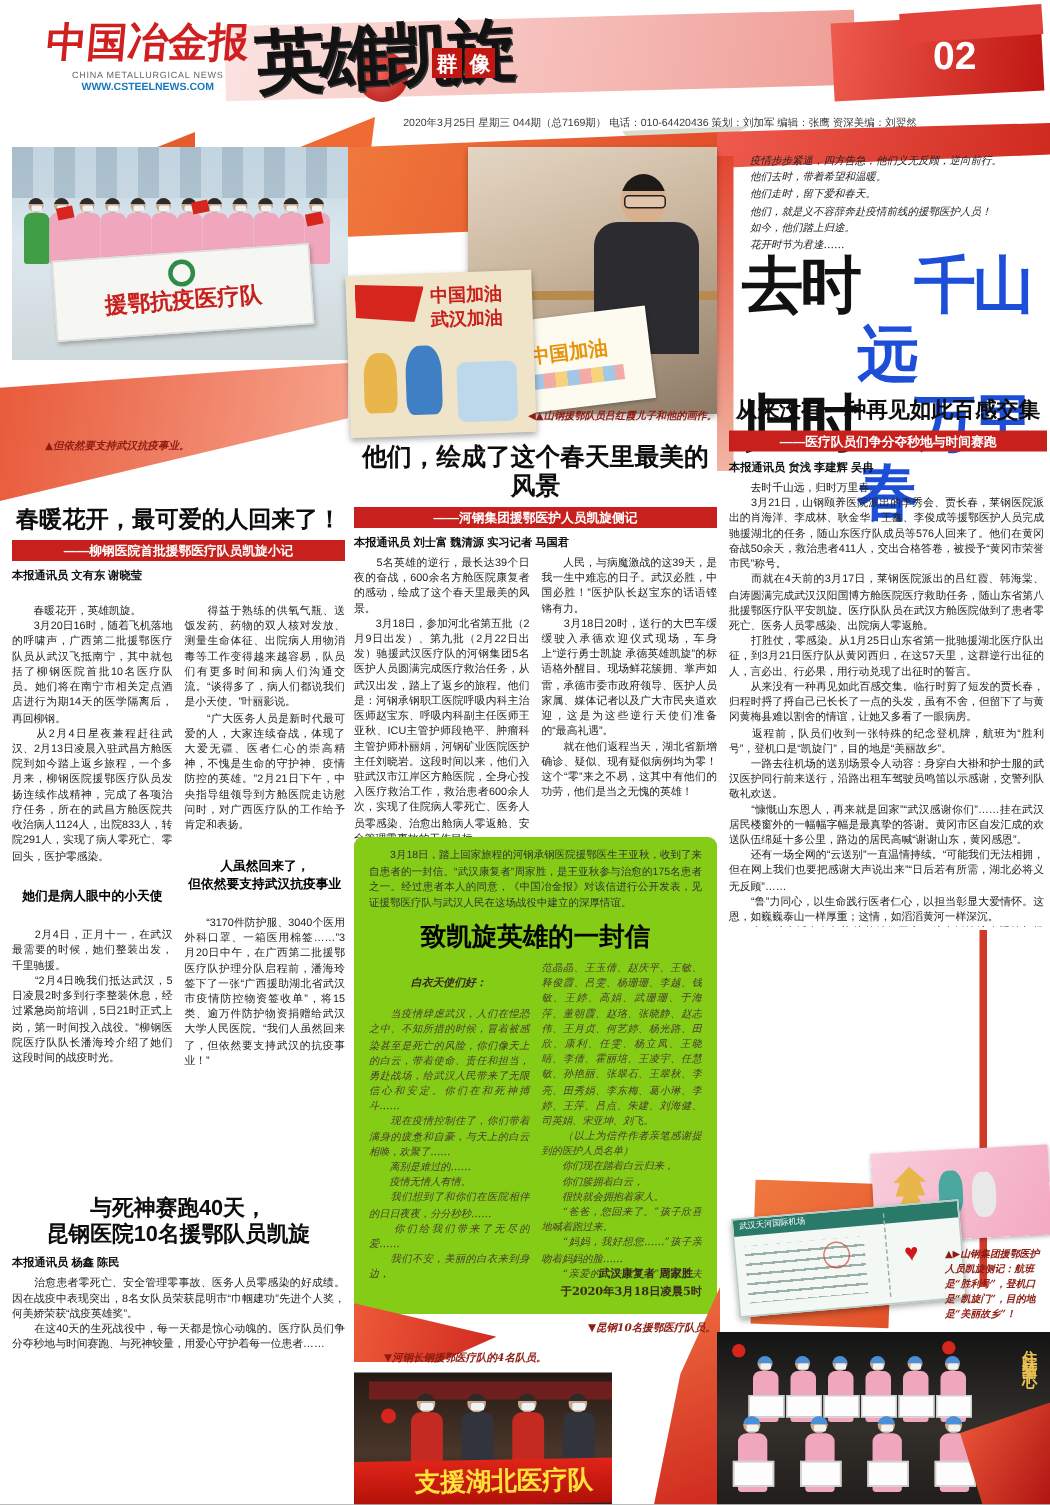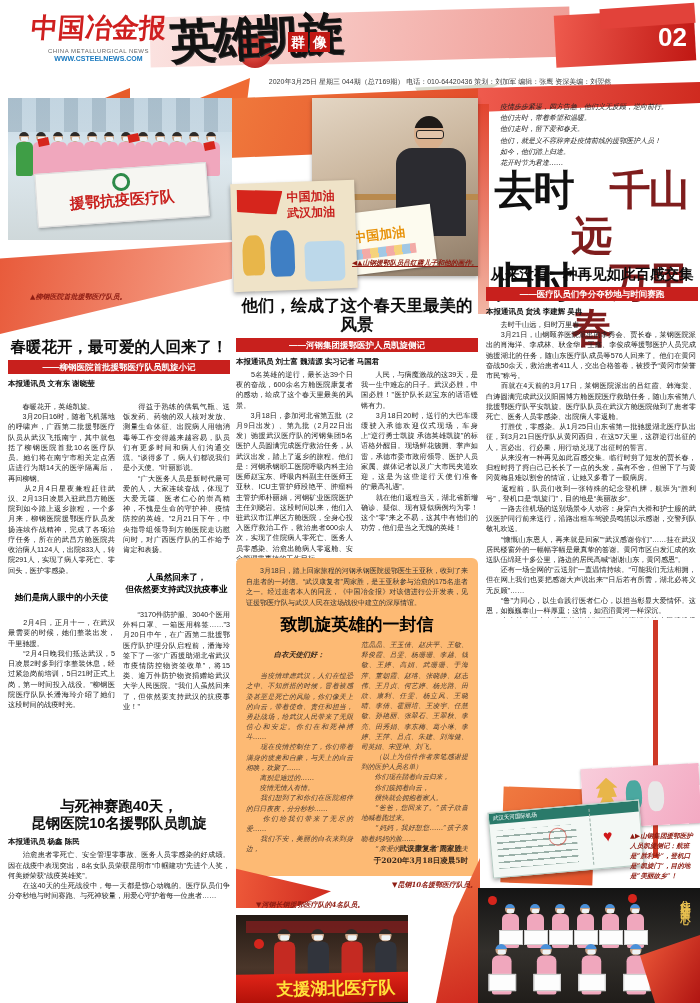--- a/index.html
+++ b/index.html
@@ -8,42 +8,42 @@
   .abs{position:absolute;}
   .pre{white-space:pre-line;}
   
   .masthead-cn{font-family:"DejaVu Serif",serif;font-size:27px;font-weight:900;color:#cf1f1f;transform:skewX(-5deg);}
   .masthead-en{font-size:6px;color:#666;letter-spacing:.5px;margin-top:2px;}
   .masthead-url{font-size:7px;color:#1878be;font-weight:bold;margin-top:1px;}
   .big-title{font-size:46px;font-weight:900;color:#121212;transform:rotate(-3deg);letter-spacing:-3px;
              font-family:"DejaVu Serif",serif;text-shadow:1px 1px 0 #333;}
   .badge-sq{display:inline-block;width:20px;height:20px;background:#c01713;color:#fff;font-size:14px;
             font-weight:bold;text-align:center;line-height:20px;margin-left:2px;}
-  .pageno{font-size:26px;font-weight:bold;color:#fff;margin-left:36px;}
+  .pageno{font-size:26px;font-weight:bold;color:#fff;}
   .dateline{font-size:7px;color:#3a3a3a;text-align:center;}
   
   .hl{font-weight:900;color:#0d0d0d;text-align:center;line-height:1.15;}
   .bar{background:#c8201d;color:#fff;text-align:center;font-weight:bold;font-size:8.5px;height:14px;line-height:14px;}
   .byline{font-weight:bold;font-size:7.5px;color:#111;}
   .cols{display:flex;gap:8px;overflow:hidden;}
   .col{flex:1;font-size:7.2px;line-height:1.42;text-align:justify;color:#222;white-space:pre-line;}
   .subh{font-weight:900;text-align:center;font-size:8.5px;margin:5px 0;white-space:pre-line;color:#000;}
   .photocap{color:#8e1c12;font-family:"DejaVu Serif",serif;font-style:italic;font-weight:bold;
             font-size:7px;line-height:1.5;}
   
-  .letterbox{background:#fdba74;border-radius:6px;padding:8px 10px;box-sizing:border-box;}
+  .letterbox{background:#84cc16;border-radius:6px;padding:8px 10px;box-sizing:border-box;}
   .letter-intro{font-size:7px;line-height:1.5;color:#333;text-align:justify;white-space:pre-line;}
   .letter-title{font-size:17px;font-weight:900;color:#000;text-align:center;margin:5px 0 4px 0;}
   .letter-col{flex:1;font-family:"DejaVu Serif",serif;font-style:italic;font-size:6.8px;line-height:1.5;
               color:#4a3b30;white-space:pre-line;text-align:justify;}
   .letter-salut{font-weight:bold;font-style:italic;font-family:"DejaVu Serif",serif;font-size:7.2px;color:#3a2a1e;margin-left:28px;}
   .letter-sign{font-family:"DejaVu Serif",serif;font-weight:bold;font-size:7.5px;color:#3a2a1e;text-align:right;}
   
   .bighl{font-weight:900;letter-spacing:-2px;font-size:41px;line-height:1.12;}
-  .bighl .blk{color:#111;} .bighl .red{color:#7f1d1d;margin-left:37px;}
+  .bighl .blk{color:#111;} .bighl .red{color:#1d4ed8;margin-left:37px;}
   .poem{font-family:"DejaVu Serif",serif;font-style:italic;font-size:7px;line-height:1.6;color:#222;}
   
   .photo{overflow:hidden;}
   .person{position:relative;width:17px;height:52px;flex:0 0 auto;}
   .person .head{position:absolute;top:0;left:3px;width:10px;height:10px;border-radius:50%;
                 background:linear-gradient(#2e2a28 38%,#caa68a 38%);}
   .person .mask{position:absolute;top:5px;left:4.5px;width:7px;height:4px;background:#eef3f6;border-radius:1px;}
   .person .body{position:absolute;top:10px;left:0;width:17px;height:34px;border-radius:5px 5px 2px 2px;background:#f0a7bd;}
   .person.green .body{background:#3f9e46;}
   .person.dark .body{background:#31343c;}
@@ -151,21 +151,21 @@
     <span class="flag" style="left:30px;top:40px;"></span>
     <span class="flag" style="left:120px;top:36px;"></span>
     <span class="flag" style="left:196px;top:44px;"></span>
     <div class="abs" style="left:28px;top:70px;width:170px;height:52px;background:#f6f6f2;border:1px solid #ddd;transform:rotate(-4deg);box-shadow:1px 2px 3px rgba(0,0,0,.25);text-align:center;">
       <div style="margin:4px auto 0;width:12px;height:12px;border-radius:50%;border:3px solid #2e8b4a;"></div>
       <div style="font-size:15px;font-weight:900;color:#c8201d;font-family:'DejaVu Serif',serif;">援鄂抗疫医疗队</div>
     </div>
   </div>
 
   <div class="abs" style="left:0;top:242px;width:232px;height:92px;background:linear-gradient(100deg,#e85a3a,#f7a58e);clip-path:polygon(0 18%,100% 0,100% 40%,0 100%);"></div>
-  <div class="abs photocap" style="left:30px;top:292px;width:190px;">▲柳钢医院首批援鄂医疗队员。</div>
+  <div class="abs photocap" style="left:30px;top:292px;width:190px;">▲但依然要支持武汉抗疫事业。</div>
 
   <div class="abs" style="left:8px;top:338px;width:222px;">
     <div class="hl" style="font-size:15.5px;">春暖花开，最可爱的人回来了！</div>
     <div class="bar" style="margin-top:4px;">——柳钢医院首批援鄂医疗队员凯旋小记</div>
     <div class="byline" style="margin:5px 0 3px 0;">本报通讯员 文有东 谢晓莹</div>
     <div class="cols" style="height:392px;">
       <div class="col">
         <div class="pre">　　春暖花开，英雄凯旋。
 　　3月20日16时，随着飞机落地的呼啸声，广西第二批援鄂医疗队员从武汉飞抵南宁，其中就包括了柳钢医院首批10名医疗队员。她们将在南宁市相关定点酒店进行为期14天的医学隔离后，再回柳钢。
 　　从2月4日星夜兼程赶往武汉、2月13日凌晨入驻武昌方舱医院到如今踏上返乡旅程，一个多月来，柳钢医院援鄂医疗队员发扬连续作战精神，完成了各项治疗任务，所在的武昌方舱医院共收治病人1124人，出院833人，转院291人，实现了病人零死亡、零回头，医护零感染。</div>
@@ -206,21 +206,21 @@
     </div>
   </div>
 
   <div class="abs photo" style="left:232px;top:182px;width:124px;height:108px;background:#efe3c8;transform:rotate(-2deg);box-shadow:0 2px 4px rgba(0,0,0,.35);">
     <div class="abs" style="left:6px;top:6px;width:46px;height:26px;background:#d6251c;clip-path:polygon(0 0,100% 10%,85% 100%,0 85%);"></div>
     <div class="abs pre" style="left:40px;top:8px;width:80px;text-align:center;font-size:12px;font-weight:900;color:#c8201d;font-family:'DejaVu Serif',serif;line-height:1.3;"><span>中国加油</span><br><span>武汉加油</span></div>
     <div class="abs" style="left:10px;top:52px;width:22px;height:40px;border-radius:40% 40% 20% 20%;background:#e8b64a;"></div>
     <div class="abs" style="left:38px;top:48px;width:24px;height:46px;border-radius:40% 40% 20% 20%;background:#3f7fc4;"></div>
     <div class="abs" style="left:72px;top:60px;width:40px;height:40px;border-radius:6px;background:#bcd8ea;"></div>
   </div>
-  <div class="abs photocap" style="left:352px;top:258px;width:126px;font-size:6.8px;text-decoration:underline;">◀▲山钢援鄂队员吕红霞儿子和他的画作。</div>
+  <div class="abs photocap" style="left:352px;top:272px;width:126px;font-size:6.8px;">◀▲山钢援鄂队员吕红霞儿子和他的画作。</div>
 
   <div class="abs" style="left:236px;top:296px;width:242px;">
     <div class="hl" style="font-size:16.5px;">他们，绘成了这个春天里最美的风景</div>
     <div class="bar" style="margin-top:4px;">——河钢集团援鄂医护人员凯旋侧记</div>
     <div class="byline" style="margin:5px 0 3px 0;">本报通讯员 刘士富 魏清源 实习记者 马国君</div>
     <div class="cols" style="height:205px;">
       <div class="col">　　5名英雄的逆行，最长达39个日夜的奋战，600余名方舱医院康复者的感动，绘成了这个春天里最美的风景。
 　　3月18日，参加河北省第五批（2月9日出发）、第九批（2月22日出发）驰援武汉医疗队的河钢集团5名医护人员圆满完成医疗救治任务，从武汉出发，踏上了返乡的旅程。他们是：河钢承钢职工医院呼吸内科主治医师赵宝东、呼吸内科副主任医师王亚秋、ICU主管护师段艳平、肿瘤科主管护师朴丽娟，河钢矿业医院医护主任刘晓岩。这段时间以来，他们入驻武汉市江岸区方舱医院，全身心投入医疗救治工作，救治患者600余人次，实现了住院病人零死亡、医务人员零感染、治愈出舱病人零返舱、安全管理零事故的工作目标。
 　　“再见了，英雄的武汉，再见了，坚韧的武汉</div>
       <div class="col">　　人民，与病魔激战的这39天，是我一生中难忘的日子。武汉必胜，中国必胜！”医护队长赵宝东的话语铿锵有力。

